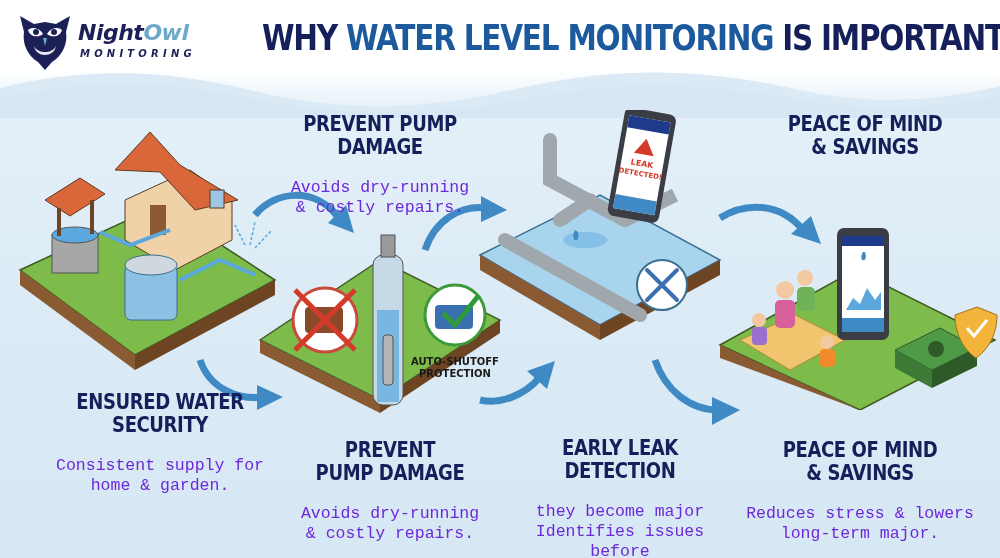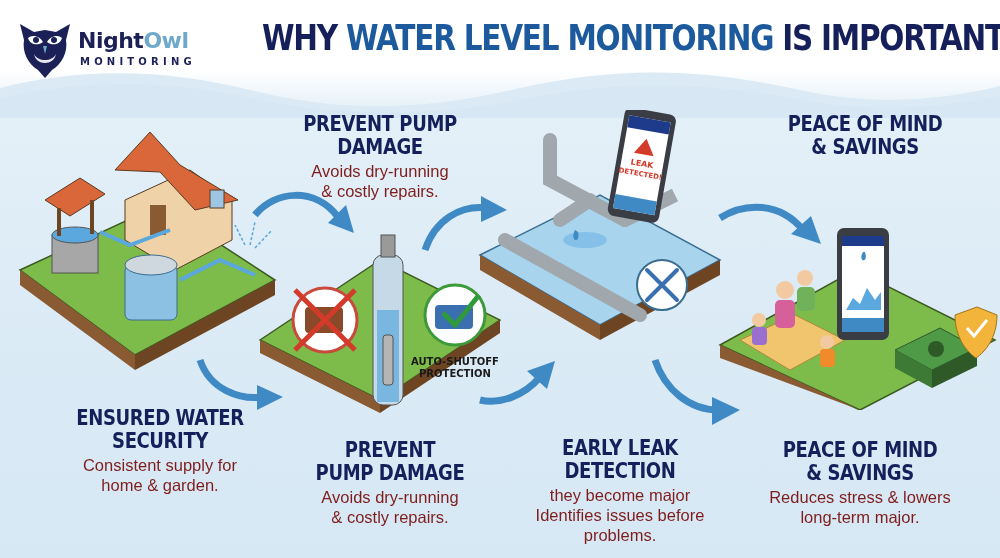--- a/index.html
+++ b/index.html
@@ -3,21 +3,21 @@
 <meta charset="utf-8">
 <style>
   * { box-sizing: border-box; margin: 0; padding: 0; }
   html, body { width: 1000px; height: 558px; overflow: hidden; }
   body {
     position: relative;
     font-family: "Liberation Sans", sans-serif;
     background: linear-gradient(180deg, #ffffff 0px, #ffffff 70px, #e4f0f8 110px, #dcebf6 300px, #d6e8f4 558px);
   }
   .wave-band { position: absolute; left: 0; top: 58px; width: 1000px; height: 60px; }
-  .logo { position: absolute; left: 16px; top: 18px; width: 230px; height: 60px; }
+  .logo { position: absolute; left: 16px; top: 10px; width: 230px; height: 60px; font-style: italic; }
   .logo .owl { position: absolute; left: 0; top: 0; width: 58px; height: 62px; }
   .logo .brand-top {
     position: absolute; left: 62px; top: 12px; font-weight: 900; font-size: 22px;
     letter-spacing: -0.5px; color: #1b2057; line-height: 1;
     font-family: "DejaVu Sans", sans-serif;
   }
   .logo .brand-top .owl-word { color: #6ea9cc; }
   .logo .brand-bottom {
     position: absolute; left: 64px; top: 38px; font-size: 10px; letter-spacing: 4.2px;
     color: #1b2057; font-weight: 700; font-family: "DejaVu Sans", sans-serif;
@@ -31,22 +31,22 @@
   .main-title .accent { color: #1c5a9d; }
   .block {
     position: absolute; text-align: center; color: #1a1a2e;
   }
   .block .heading {
     font-family: "DejaVu Sans", sans-serif; font-weight: 900; color: #15205a;
     font-size: 22px; line-height: 1.05; letter-spacing: -0.5px;
     transform: scaleX(0.82); transform-origin: center;
   }
   .block .desc {
-    font-family: Liberation Sans, sans-serif; font-size: 16.5px; line-height: 1.2;
-    color: #7f1d1d; margin-top: 4px;
+    font-family: Liberation Mono, monospace; font-size: 16.5px; line-height: 1.2;
+    color: #6d28d9; margin-top: 20px;
   }
   .scene { position: absolute; }
   .arrow { position: absolute; }
 </style>
 </head>
 <body>
 
 <svg class="wave-band" viewBox="0 0 1000 60" preserveAspectRatio="none">
   <path d="M0,30 C80,10 160,10 250,32 C340,54 420,54 520,30 C620,8 700,10 800,32 C880,50 950,40 1000,28 L1000,60 L0,60 Z" fill="#dbeaf5"></path>
   <path d="M0,40 C90,20 170,22 260,42 C350,60 440,58 530,40 C620,22 710,24 800,42 C880,56 950,48 1000,38 L1000,60 L0,60 Z" fill="#d7e8f4"></path>
@@ -209,21 +209,21 @@
 
 <div class="block" style="left:760px;top:112px;width:210px;">
   <div class="heading">
     <div>PEACE OF MIND</div>
     <div>&amp; SAVINGS</div>
   </div>
   <div class="desc">
   </div>
 </div>
 
-<div class="block" style="left:45px;top:406px;width:230px;">
+<div class="block" style="left:45px;top:390px;width:230px;">
   <div class="heading">
     <div>ENSURED WATER</div>
     <div>SECURITY</div>
   </div>
   <div class="desc">
     <div>Consistent supply for</div>
     <div>home &amp; garden.</div>
   </div>
 </div>
 

